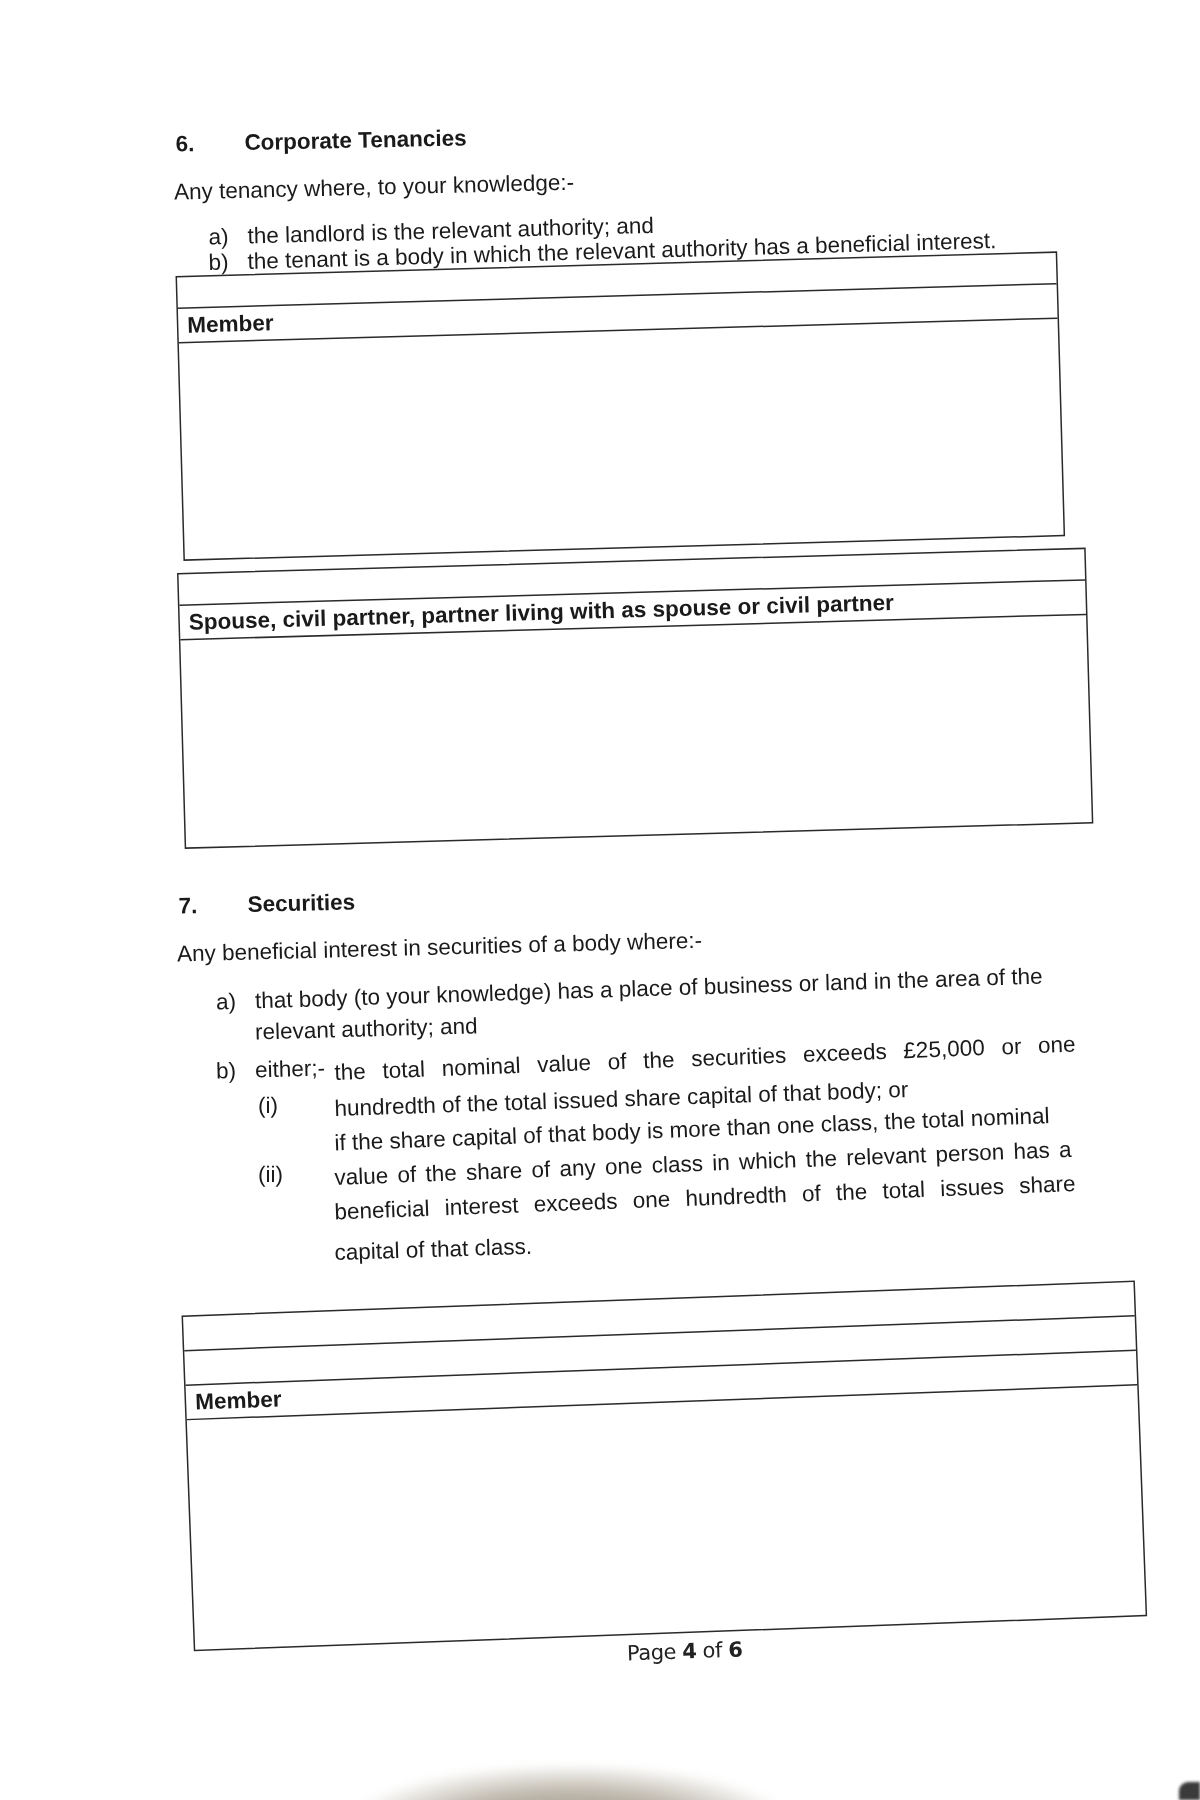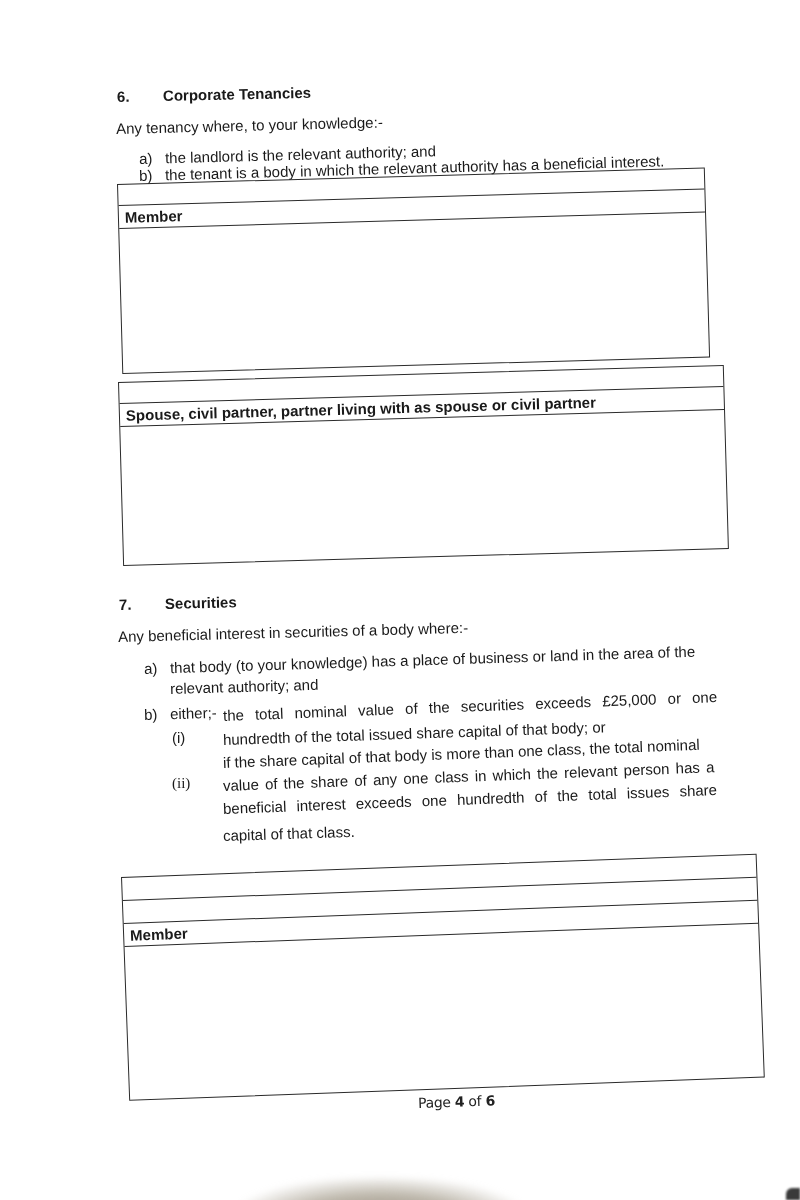--- a/index.html
+++ b/index.html
@@ -100,21 +100,21 @@
   <div class="abs body-text" style="left:170px; top:680px;  transform:rotate(-1.6deg);">relevant authority; and</div>
 
   <div class="abs body-text" style="left:144px; top:706px; transform:rotate(-1.6deg);">
     <span class="item-letter">b)</span><span>either;-</span>
   </div>
 
   <div class="abs sub-label" style="left:172px; top:729px;">(i)</div>
   <div class="abs just" style="left:223px; top:707px; width:518px; transform:rotate(-2.2deg); word-spacing:7px;">the total nominal value of the securities exceeds £25,000 or one</div>
   <div class="abs just" style="left:223px; top:731px; transform:rotate(-1.9deg);">hundredth of the total issued share capital of that body; or</div>
 
-  <div class="abs sub-label" style="left:172px; top:775px;font-family:Liberation Serif, serif;">(ii)</div>
+  <div class="abs sub-label" style="left:172px; top:775px;">(ii)</div>
   <div class="abs just" style="left:223px; top:754px; transform:rotate(-2.2deg);">if the share capital of that body is more than one class, the total nominal</div>
   <div class="abs just" style="left:223px; top:777px; transform:rotate(-2.2deg); word-spacing:2px;">value of the share of any one class in which the relevant person has a</div>
   <div class="abs just" style="left:223px; top:800px; transform:rotate(-2.2deg); word-spacing:6px;">beneficial interest exceeds one hundredth of the total issues share</div>
   <div class="abs just" style="left:223px; top:827px; transform:rotate(-1.8deg);">capital of that class.</div>
 
   <div class="box" style="left:121px; top:877px; width:636px; height:224px; transform:rotate(-2.1deg);">
     <div class="box-topstrip" style="height:22px;"></div>
     <div class="box-header" style="margin-top:22px; border-top:1.3px solid #2a2a2a;">Member</div>
     <div class="box-body" style="height:150px;"></div>
   </div>

